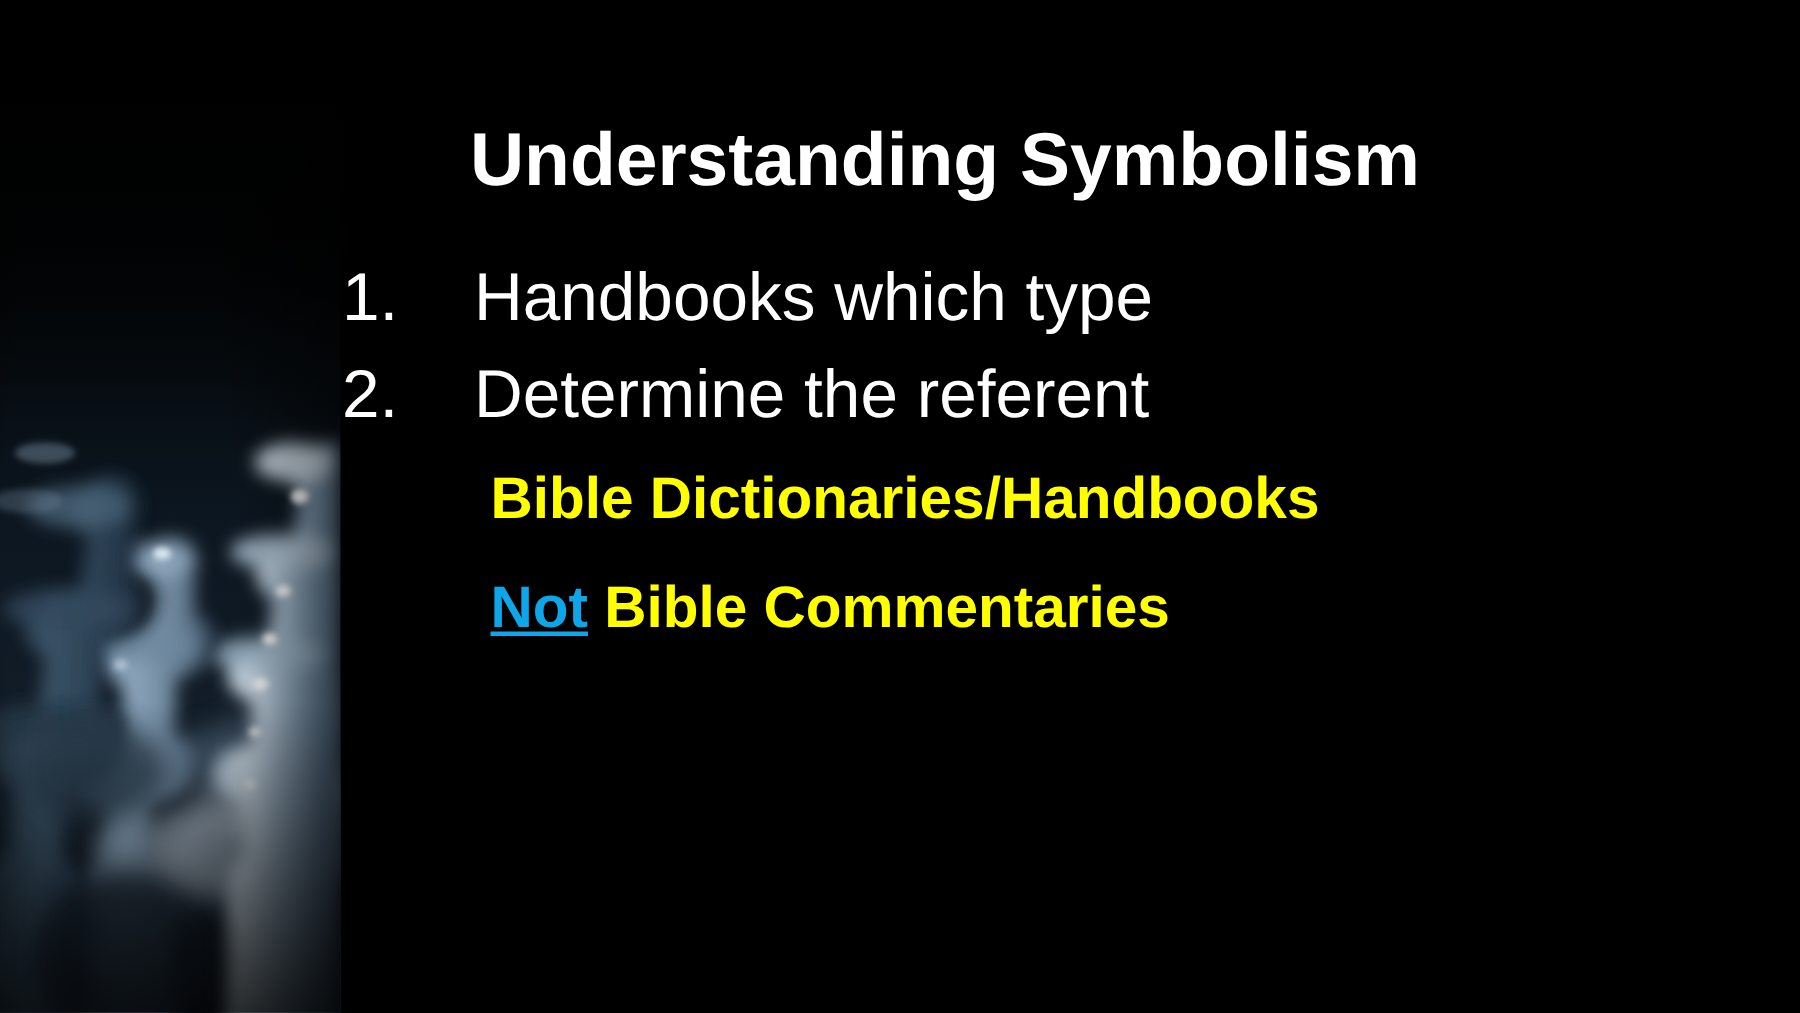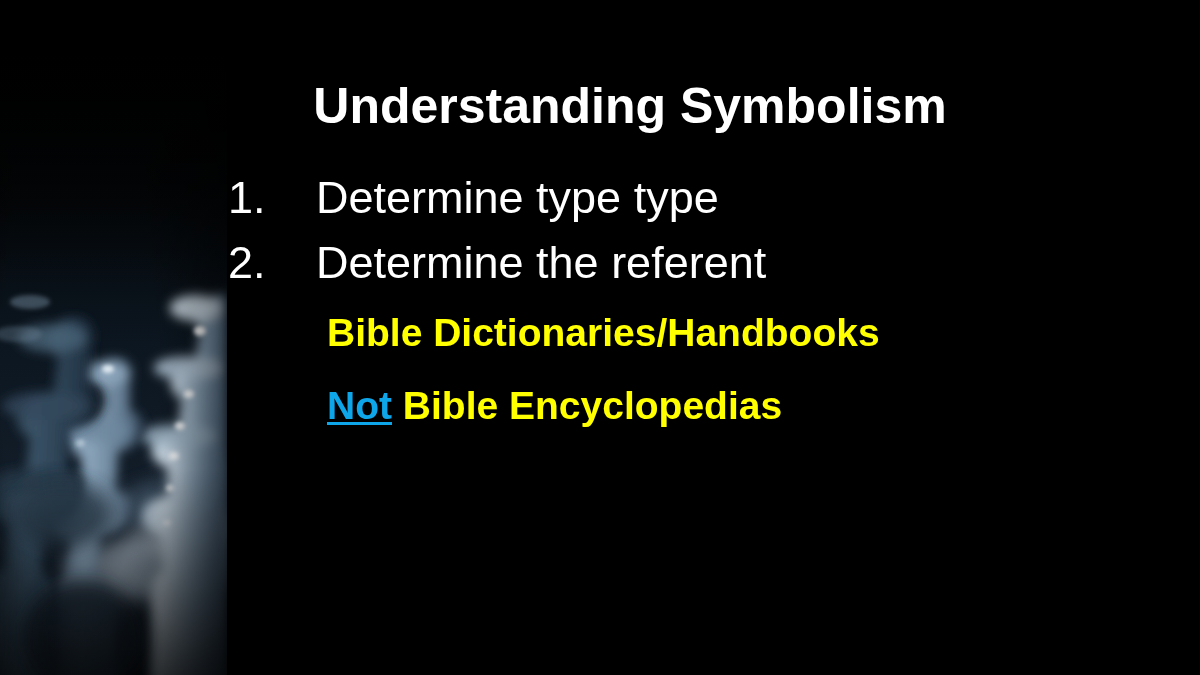--- a/index.html
+++ b/index.html
@@ -236,30 +236,30 @@
       <rect x="0" y="430" width="227" height="245" fill="url(#fadeBottom)"></rect>
       <rect x="0" y="0" width="227" height="675" fill="url(#vignette)"></rect>
     </svg>
   </div>
 
   <div class="title">Understanding Symbolism</div>
 
   <div class="numbered-list">
     <div class="num-item">
       <span class="num-marker">1.</span>
-      <span class="num-text">Determine type type</span>
+      <span class="num-text">Handbooks which type</span>
     </div>
     <div class="num-item">
       <span class="num-marker">2.</span>
       <span class="num-text">Determine the referent</span>
     </div>
   </div>
 
   <div class="sub-list">
     <div class="sub-item">
       <span>Bible Dictionaries/Handbooks</span>
     </div>
     <div class="sub-item">
-      <span class="emph-not">Not</span><span> Bible Encyclopedias</span>
+      <span class="emph-not">Not</span><span> Bible Commentaries</span>
     </div>
   </div>
 
 </div>
 
 </body></html>

